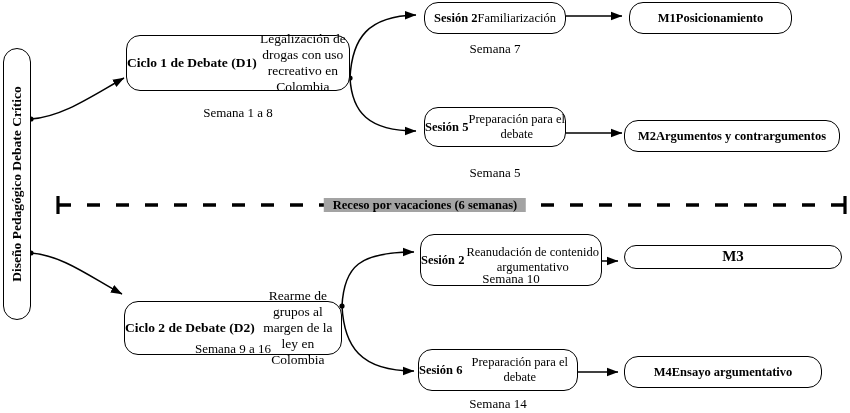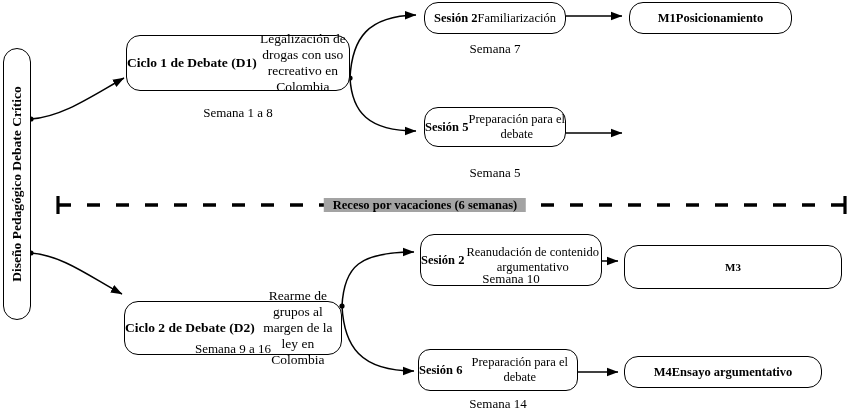--- a/index.html
+++ b/index.html
@@ -172,33 +172,37 @@
     <span class="sub">Preparación para el debate</span>
   </div>
   <div class="caption" style="left:424px; top:165px; width:142px;">Semana 5</div>
 
   <div class="node" style="left:420px; top:234px; width:182px; height:52px; font-size:12.5px;">
     <span class="ttl">Sesión 2</span>
     <span class="sub">Reanudación de contenido argumentativo</span>
   </div>
   <div class="caption" style="left:420px; top:271px; width:182px;">Semana 10</div>
 
-  <div class="node" style="left:418px; top:349px; width:160px; height:42px; font-size:12.5px;border-radius:12px;">
+  <div class="node" style="left:418px; top:349px; width:160px; height:42px; font-size:12.5px;">
     <span class="ttl">Sesión 6</span>
     <span class="sub">Preparación para el debate</span>
   </div>
   <div class="caption" style="left:418px; top:396px; width:160px;">Semana 14</div>
 
   <div class="node bold" style="left:629px; top:2px; width:163px; height:32px; font-size:12.5px;">
     <span class="ttl">M1</span>
     <span class="sub">Posicionamiento</span>
   </div>
 
-
-  <div class="node bold" style="left:624px; top:245px; width:218px; height:44px; font-size:11px;">
+  <div class="node bold" style="left:624px; top:120px; width:216px; height:32px; font-size:12.5px;">
+    <span class="ttl">M2</span>
+    <span class="sub">Argumentos y contrargumentos</span>
+  </div>
+
+  <div class="node bold" style="left:624px; top:245px; width:218px; height:24px; font-size:15px;">
     <span class="ttl">M3</span>
   </div>
 
   <div class="node bold" style="left:624px; top:356px; width:198px; height:32px; font-size:12.5px;">
     <span class="ttl">M4</span>
     <span class="sub">Ensayo argumentativo</span>
   </div>
 
 </div>
 

